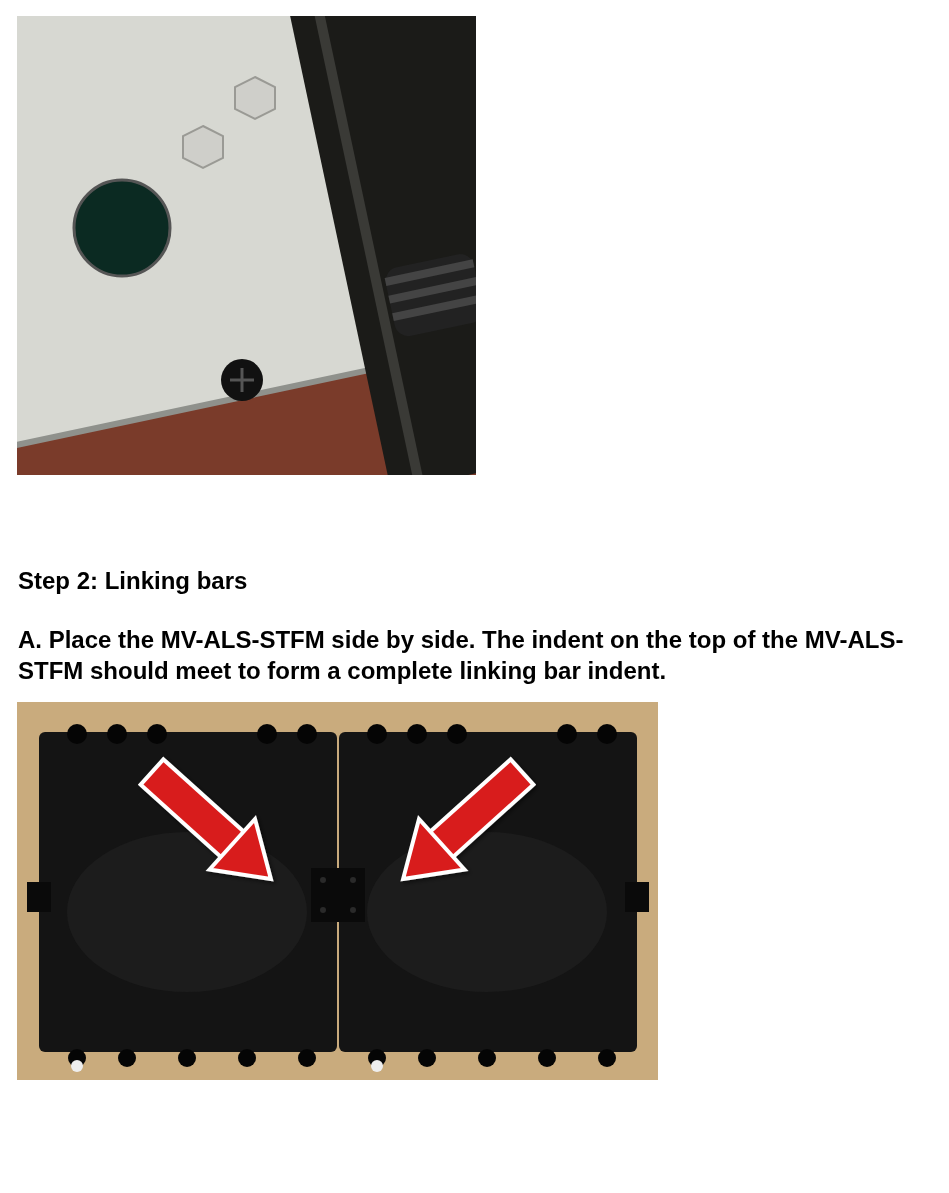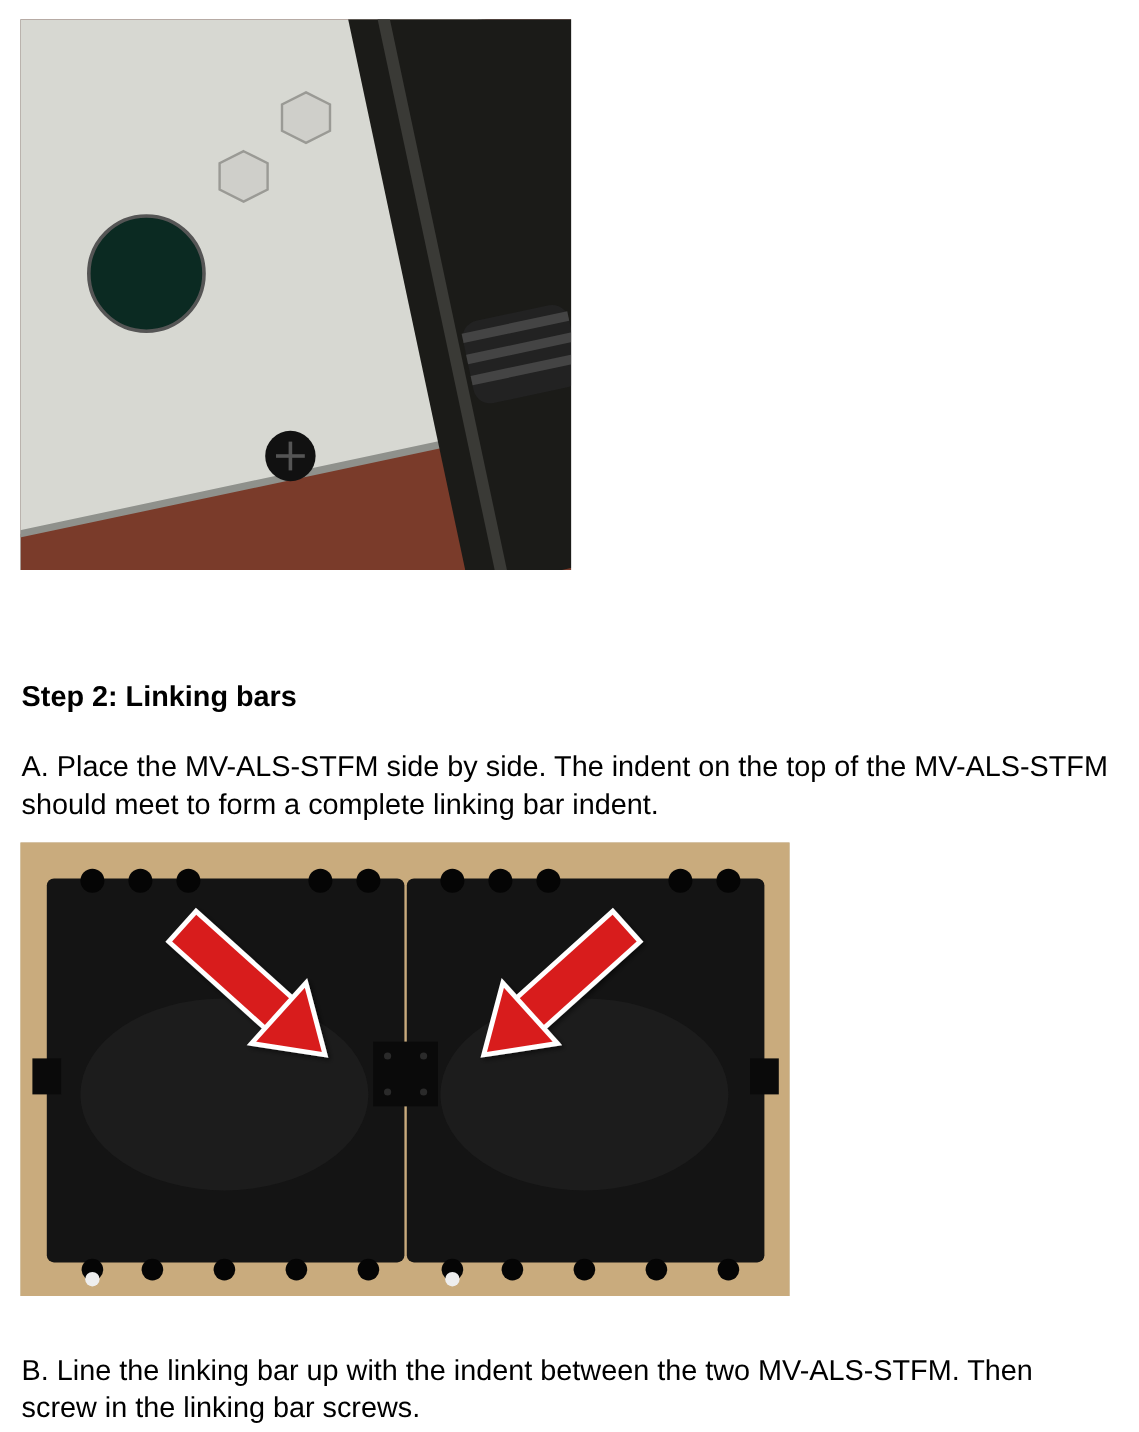--- a/index.html
+++ b/index.html
@@ -34,20 +34,21 @@
     font-weight: bold;
     margin-top: 92px;
     margin-left: 2px;
     margin-bottom: 30px;
   }
   .body-text {
     font-size: 24px;
     line-height: 1.28;
     margin-left: 2px;
     margin-right: 4px;
+    font-weight: bold;
   }
   .img2 {
     width: 641px;
     height: 378px;
     margin-left: 1px;
     margin-top: 16px;
     background: #bfa47a;
     overflow: hidden;
     position: relative;
   }
@@ -169,15 +170,14 @@
       </g>
       <g filter="url(#ds)">
         <g transform="translate(505,70) rotate(138)">
           <rect x="0" y="-17" width="110" height="34" fill="#d81f1f" stroke="#ffffff" stroke-width="4"></rect>
           <polygon points="108,-34 108,34 160,0" fill="#d81f1f" stroke="#ffffff" stroke-width="4"></polygon>
         </g>
       </g>
     </svg>
   </div>
 
-  <div class="body-text2">B. Line the linking bar up with the indent between the two MV-ALS-STFM. Then screw in the linking bar screws.</div>
 
 </div>
 
 </body></html>

